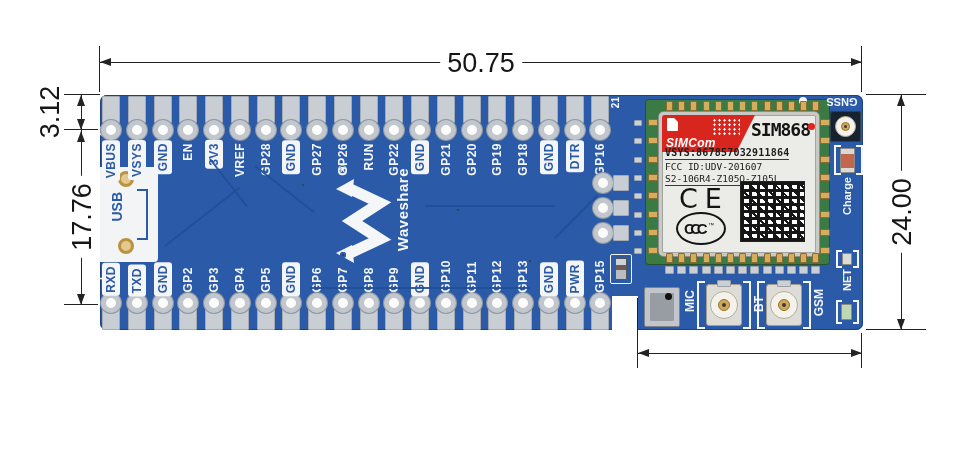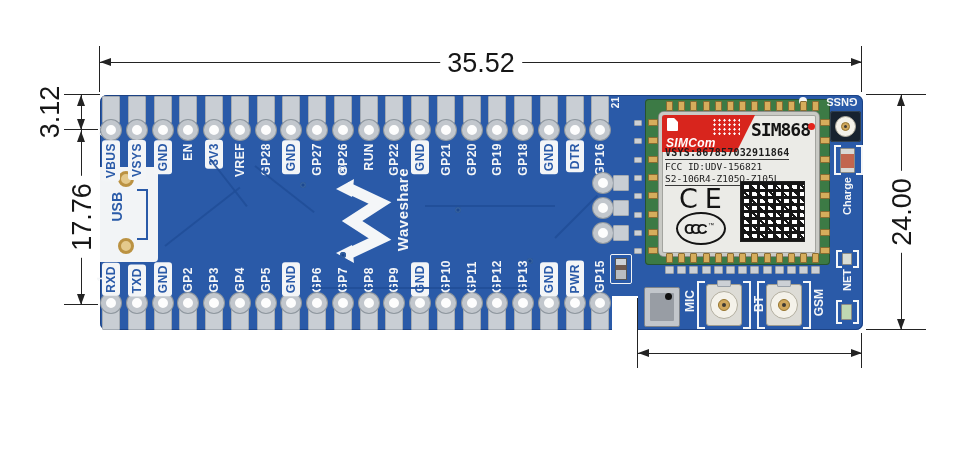--- a/index.html
+++ b/index.html
@@ -126,21 +126,21 @@
 
   <div id="mod-green"></div>
   <div id="mod-label"></div>
   <div id="simcom-red"></div>
   <div class="simcard"></div>
   <div class="dotgrid"></div>
   <div id="simcom-txt">SIMCom</div>
   <div id="model-txt">SIM868</div>
   <div class="reddot"></div>
   <div class="mline m1">VSYS:867857032911864</div>
-  <div class="mline m2">FCC ID:UDV-156821</div>
+  <div class="mline m2">FCC ID:UDV-201607</div>
   <div class="mline m3">S2-106R4-Z105Q-Z105L</div>
   <div id="ce">CE</div>
   <div id="ccc">
     <span>CCC</span>
       <sup>™</sup>
   </div>
   <div class="qr"></div>
 
   <div class="whitedot" style="left:799px;top:97px;"></div>
   <div class="silk" style="left:823px;top:96px;width:38px;text-align:center;font-size:11px;transform:rotate(180deg);">GNSS</div>
@@ -189,21 +189,21 @@
 
   <div class="pinnum vt" style="left:98px;top:126px;">40</div>
   <div class="pinnum vt" style="left:610px;top:97px;">21</div>
   <div class="pinnum vt" style="left:96px;top:276px;">1</div>
 
   <div class="vl" style="left:99px;top:46px;height:46px;"></div>
   <div class="vl" style="left:861px;top:46px;height:46px;"></div>
   <div class="hl" style="left:100px;top:62px;width:762px;"></div>
   <div class="ar ar-l" style="left:100px;top:58px;"></div>
   <div class="ar ar-r" style="left:851px;top:58px;"></div>
-  <div class="dtx" style="left:481px;top:63px;">35.52</div>
+  <div class="dtx" style="left:481px;top:63px;">50.75</div>
 
   <div class="hl" style="left:64px;top:94px;width:36px;"></div>
   <div class="hl" style="left:64px;top:129px;width:34px;"></div>
   <div class="hl" style="left:64px;top:304px;width:34px;"></div>
   <div class="vl" style="left:81px;top:95px;height:35px;"></div>
   <div class="ar ar-u" style="left:77px;top:95px;"></div>
   <div class="ar ar-d" style="left:77px;top:119px;"></div>
   <div class="dtx vtx" style="left:50px;top:112px;background:transparent;">3.12</div>
   <div class="vl" style="left:81px;top:130px;height:175px;"></div>
   <div class="ar ar-u" style="left:77px;top:131px;"></div>

